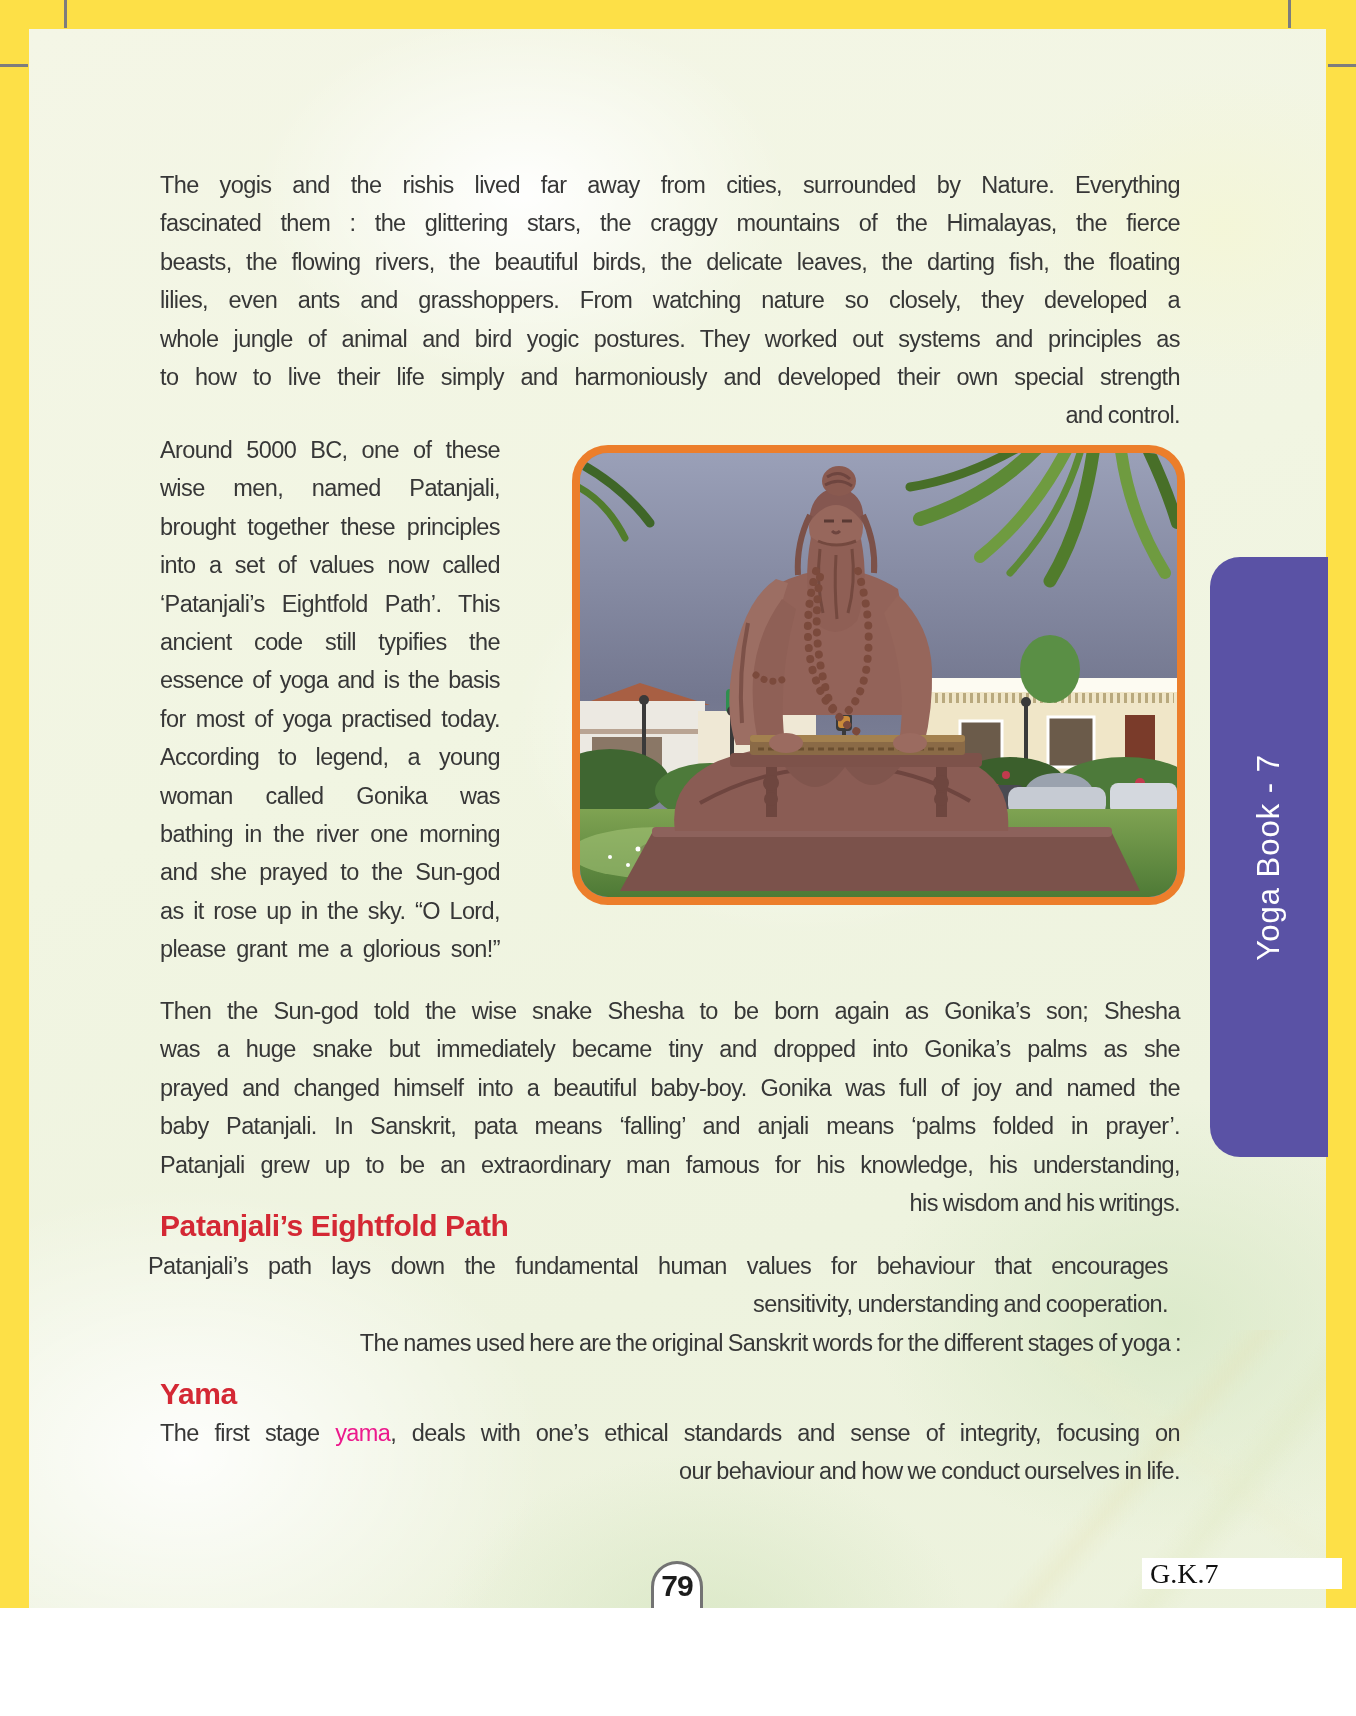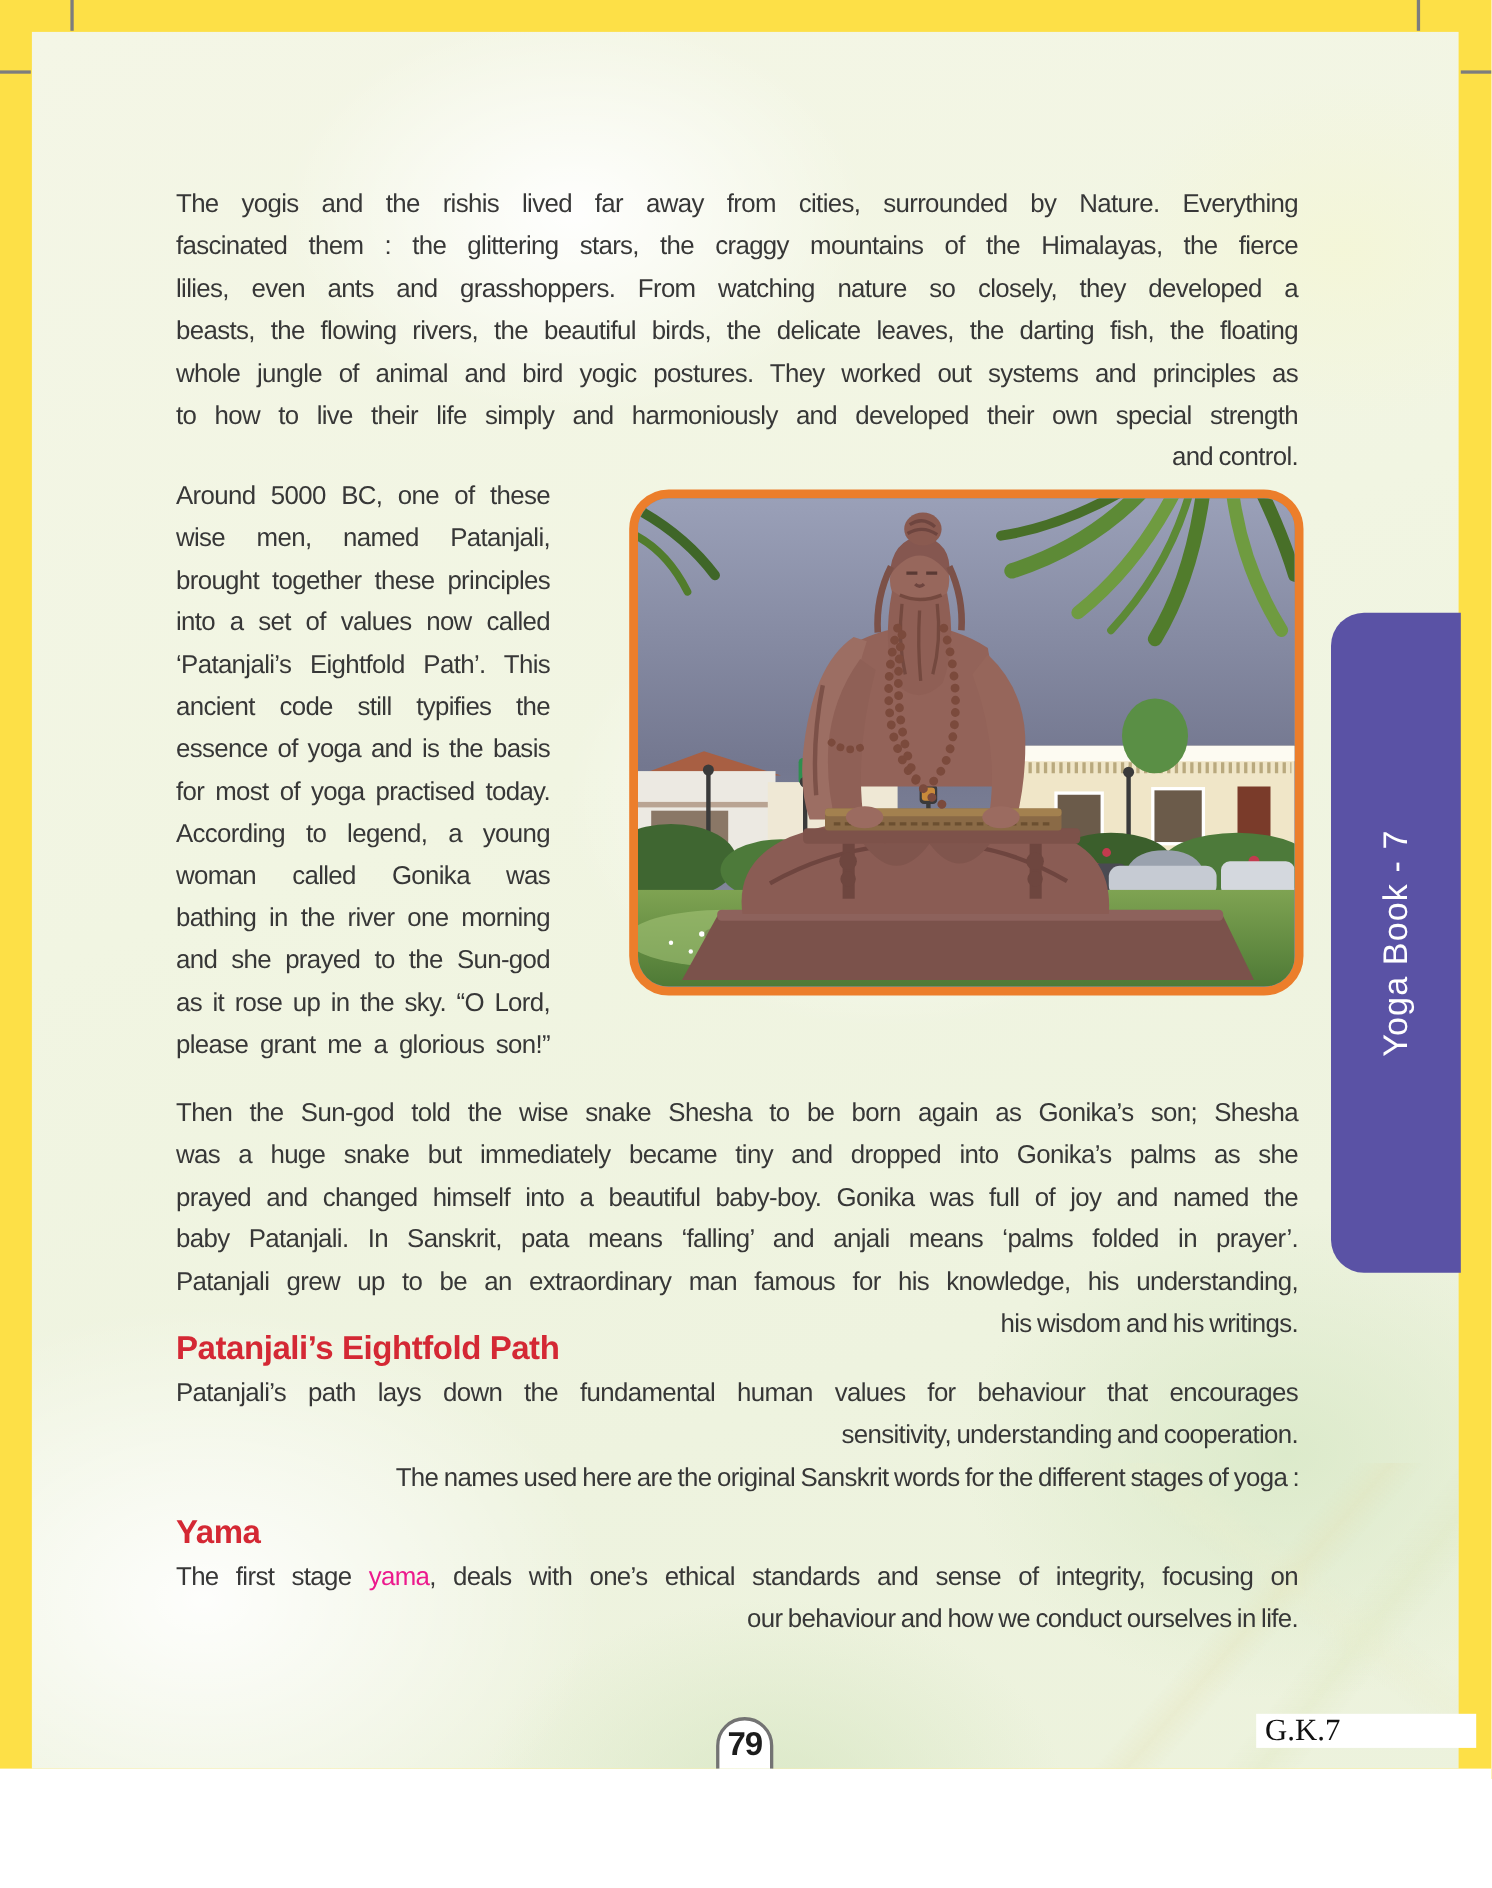--- a/index.html
+++ b/index.html
@@ -62,22 +62,22 @@
   <div class="crop v" style="left:64px;top:1688px;"></div>
   <div class="crop v" style="left:1288px;top:1688px;"></div>
   <div class="crop h" style="left:0;top:64px;"></div>
   <div class="crop h" style="left:1328px;top:64px;"></div>
   <div class="crop h" style="left:0;top:1648px;"></div>
   <div class="crop h" style="left:1328px;top:1648px;"></div>
 
   <div class="tblock" style="left:160px;top:166px;width:1020px;">
     <div class="jline">The yogis and the rishis lived far away from cities, surrounded by Nature. Everything</div>
     <div class="jline">fascinated them : the glittering stars, the craggy mountains of the Himalayas, the fierce</div>
+    <div class="jline">beasts, the flowing rivers, the beautiful birds, the delicate leaves, the darting fish, the floating</div>
     <div class="jline">lilies, even ants and grasshoppers. From watching nature so closely, they developed a</div>
-    <div class="jline">beasts, the flowing rivers, the beautiful birds, the delicate leaves, the darting fish, the floating</div>
     <div class="jline">whole jungle of animal and bird yogic postures. They worked out systems and principles as</div>
     <div class="jline">to how to live their life simply and harmoniously and developed their own special strength</div>
     <div class="lline">and control.</div>
   </div>
 
   <div class="tblock" style="left:160px;top:431px;width:340px;">
     <div class="jline">Around 5000 BC, one of these</div>
     <div class="jline">wise men, named Patanjali,</div>
     <div class="jline">brought together these principles</div>
     <div class="jline">into a set of values now called</div>
@@ -254,21 +254,21 @@
   <div class="tblock" style="left:160px;top:964px;width:1020px;margin-top:28px;">
     <div class="jline">Then the Sun-god told the wise snake Shesha to be born again as Gonika’s son; Shesha</div>
     <div class="jline">was a huge snake but immediately became tiny and dropped into Gonika’s palms as she</div>
     <div class="jline">prayed and changed himself into a beautiful baby-boy. Gonika was full of joy and named the</div>
     <div class="jline">baby Patanjali. In Sanskrit, pata means ‘falling’ and anjali means ‘palms folded in prayer’.</div>
     <div class="jline">Patanjali grew up to be an extraordinary man famous for his knowledge, his understanding,</div>
     <div class="lline">his wisdom and his writings.</div>
   </div>
 
   <div class="heading" style="left:160px;top:1207px;">Patanjali’s Eightfold Path</div>
-  <div class="tblock" style="left:160px;top:1247px;width:1020px;">
+  <div class="tblock" style="left:148px;top:1247px;width:1020px;">
     <div class="jline">Patanjali’s path lays down the fundamental human values for behaviour that encourages</div>
     <div class="lline">sensitivity, understanding and cooperation.</div>
   </div>
   <div class="tblock" style="left:161px;top:1324px;width:1020px;">
     <div class="lline">The names used here are the original Sanskrit words for the different stages of yoga :</div>
   </div>
 
   <div class="heading" style="left:160px;top:1375px;">Yama</div>
   <div class="tblock" style="left:160px;top:1414px;width:1020px;">
     <div class="jline"><span>The first stage </span><span class="magenta">yama</span><span>, deals with one’s ethical standards and sense of integrity, focusing on</span></div>

